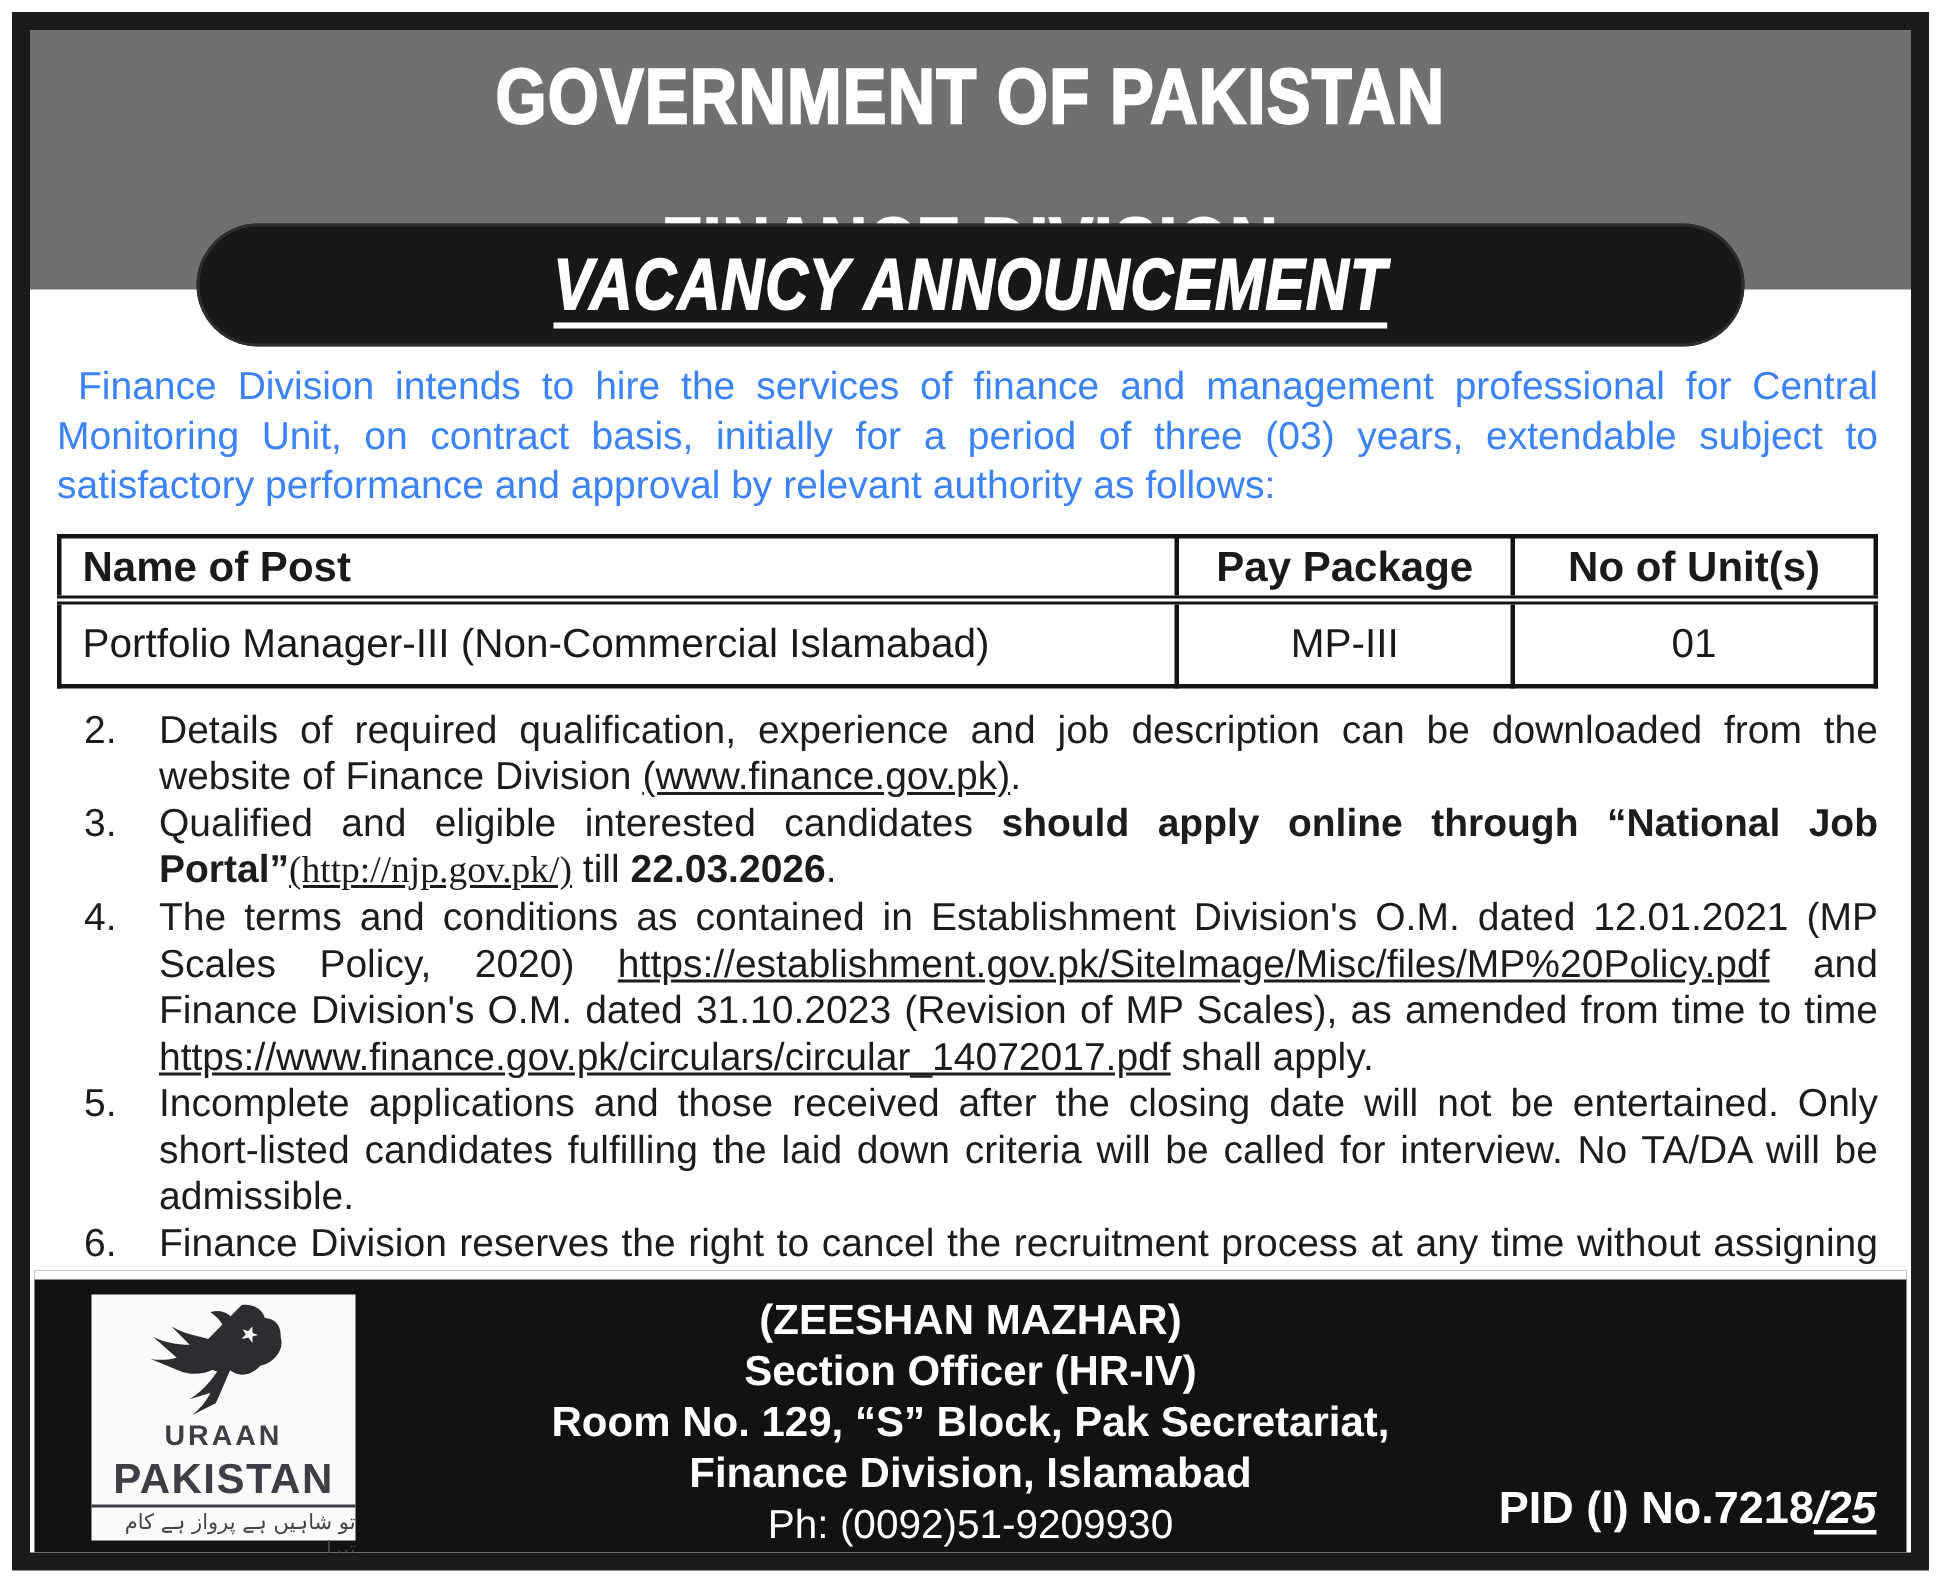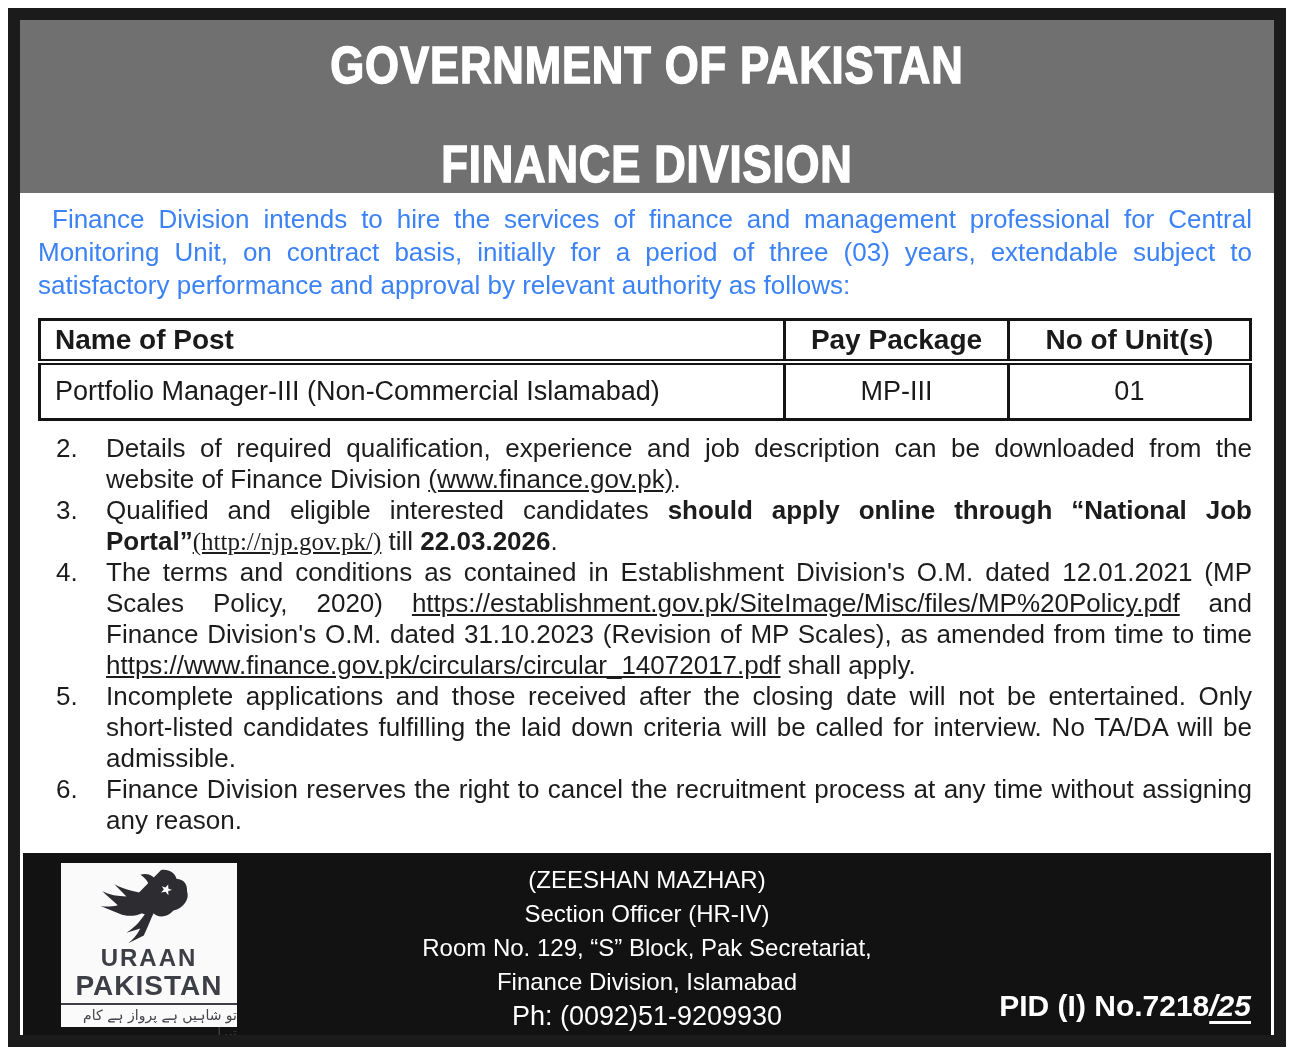--- a/index.html
+++ b/index.html
@@ -91,47 +91,50 @@
     background:#121212; border-top:6px solid #ffffff;
     position:relative; box-sizing:border-box; color:#ffffff;
   }
   .logo-box {
     position:absolute; left:38px; top:10px;
     width:176px; height:164px; background:#fafafa;
     display:flex; flex-direction:column; align-items:center;
     padding-top:4px; box-sizing:border-box; color:#3e3e46;
   }
   .logo-bird { width:108px; height:78px; flex:none; }
-  .logo-line1 { font-size:24px; font-weight:bold; letter-spacing:2px; line-height:26px; }
+  .logo-line1 { font-size:19px; font-weight:bold; letter-spacing:2px; line-height:26px; }
   .logo-line2 { font-size:28px; font-weight:bold; letter-spacing:1px; line-height:30px; }
   .logo-tagline {
     margin-top:2px; border-top:2px solid #3e3e46; padding-top:1px;
     font-size:14px; line-height:18px; color:#44444c;
     font-family:"DejaVu Sans", sans-serif; direction:rtl;
   }
   .signature { text-align:center; padding-top:10px; }
-  .sig-line { font-weight:normal; font-size:24px; line-height:34px; }
+  .sig-line { font-weight:bold; font-size:28px; line-height:34px; }
   .sig-line.ph { font-weight:normal; font-size:27px; }
   .pid {
     position:absolute; right:20px; bottom:12px;
     font-weight:bold; font-size:30px; white-space:nowrap;
   }
   .pid .suffix { text-decoration:underline; text-underline-offset:5px; text-decoration-thickness:3px;font-style:italic; }
 </style>
 </head>
 <body>
 
 <div class="page">
   <div class="frame">
 
     <div class="gray-header">
       <span class="gov-line">GOVERNMENT OF PAKISTAN</span>
       <span class="gov-line">FINANCE DIVISION</span>
     </div>
 
+    <div class="banner-pill">
+      <span class="banner-text">VACANCY ANNOUNCEMENT</span>
+    </div>
 
     <div class="content">
 
       <p class="intro">Finance Division intends to hire the services of finance and management professional for Central Monitoring Unit, on contract basis, initially for a period of three (03) years, extendable subject to satisfactory performance and approval by relevant authority as follows:</p>
 
       <table class="posts">
         <colgroup>
             <col class="w-name">
             <col class="w-pay">
             <col class="w-no">

